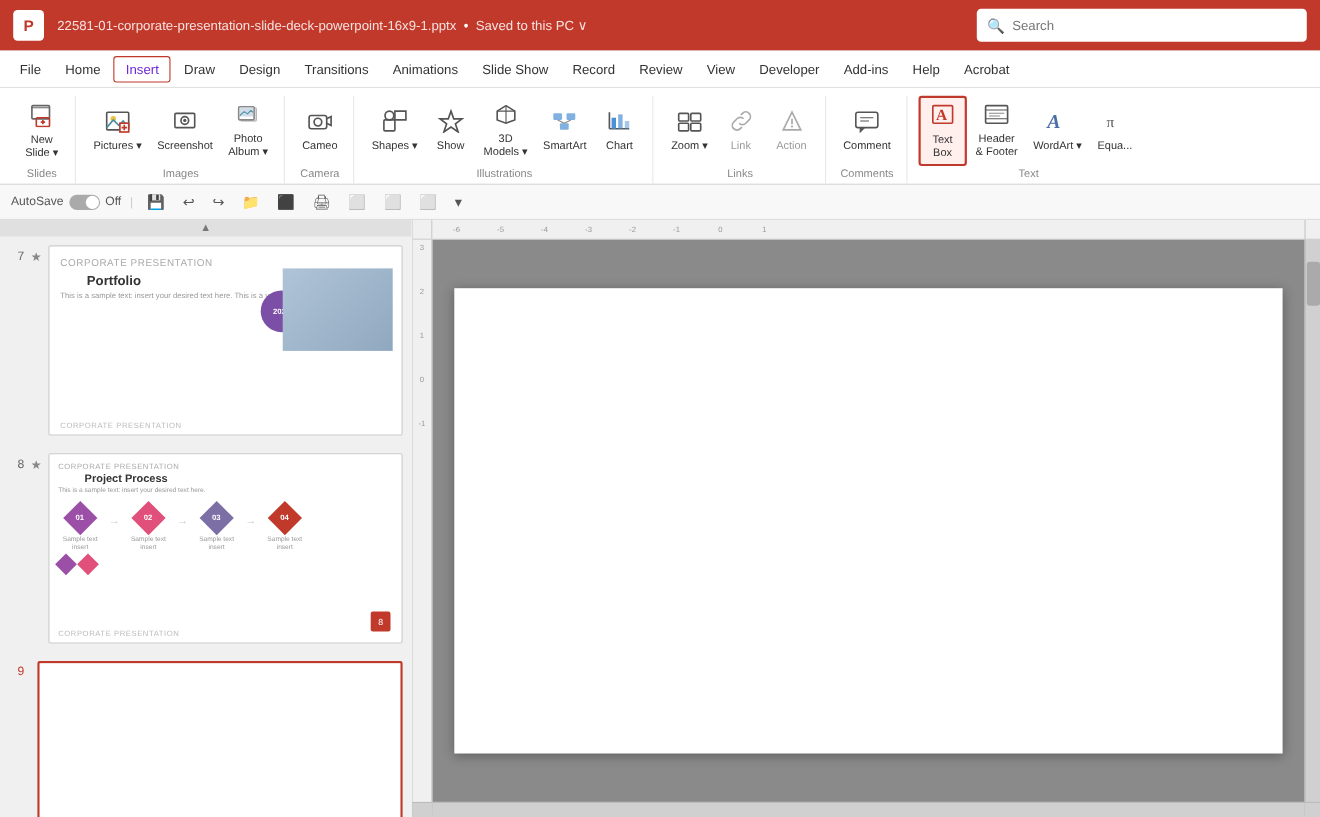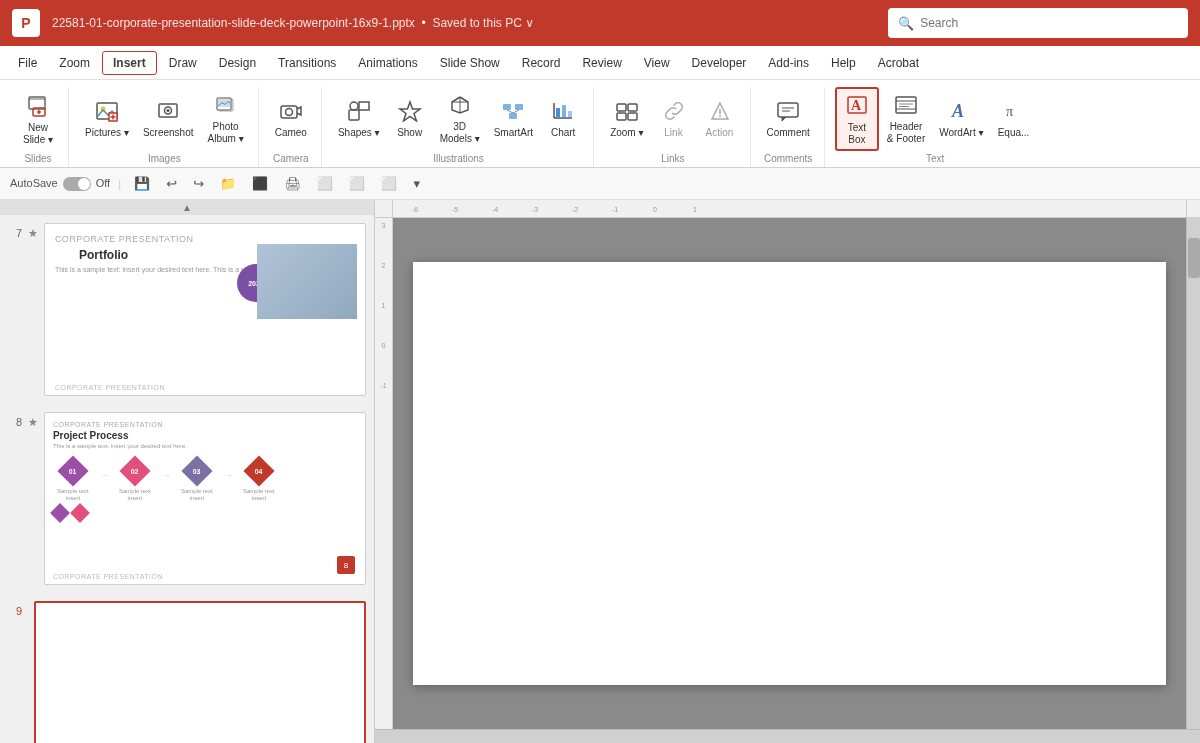--- a/index.html
+++ b/index.html
@@ -57,24 +57,24 @@
       gap: 2px;
     }
     .menu-item {
       padding: 4px 10px;
       font-size: 12px;
       cursor: pointer;
       border-radius: 3px;
       color: #333;
     }
     .menu-item.active {
-      color: #404040;
+      color: #6d28d9;
       border: 1.5px solid #c0392b;
       border-radius: 3px;
-      font-weight: 700;
+      font-weight: 400;
     }
 
     
     .ribbon {
       background: #fff;
       border-bottom: 1px solid #d0d0d0;
       padding: 4px 8px 0 8px;
       display: flex;
       align-items: flex-end;
       gap: 2px;
@@ -245,21 +245,21 @@
     }
     .slide7-footer { position: absolute; bottom: 4px; left: 10px; font-size: 7px; color: #bbb; letter-spacing: 0.5px; }
 
     
     .slide8-content {
       padding: 8px;
       height: 100%;
       position: relative;
     }
     .slide8-header { font-size: 7px; color: #aaa; margin-bottom: 2px; letter-spacing: 0.5px; }
-    .slide8-title { font-size: 10px; font-weight: bold; color: #333; }
+    .slide8-title { font-size: 10px; font-weight: bold; color: #333; margin-left: 24px; }
     .slide8-process {
       display: flex;
       gap: 6px;
       margin-top: 8px;
       align-items: center;
     }
     .process-step {
       display: flex;
       flex-direction: column;
       align-items: center;
@@ -410,21 +410,21 @@
     <span> ∨</span>
   </div>
   <div class="search-box">
     <span class="search-icon-wrap">🔍</span>
     <input type="text" placeholder="Search" style="">
   </div>
 </div>
 
 <div class="menu-bar">
   <div class="menu-item">File</div>
-  <div class="menu-item">Zoom</div>
+  <div class="menu-item">Home</div>
   <div class="menu-item active">Insert</div>
   <div class="menu-item">Draw</div>
   <div class="menu-item">Design</div>
   <div class="menu-item">Transitions</div>
   <div class="menu-item">Animations</div>
   <div class="menu-item">Slide Show</div>
   <div class="menu-item">Record</div>
   <div class="menu-item">Review</div>
   <div class="menu-item">View</div>
   <div class="menu-item">Developer</div>

